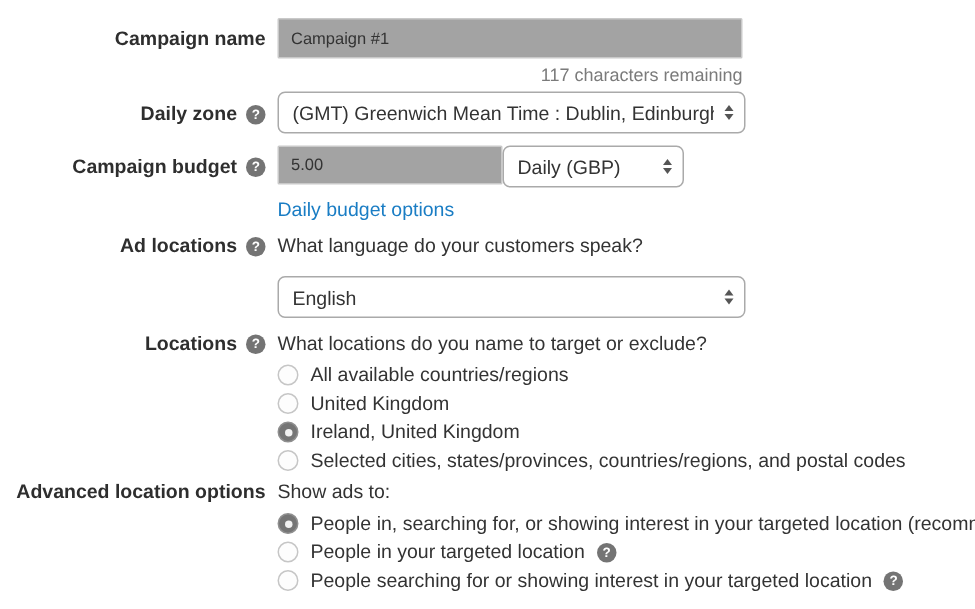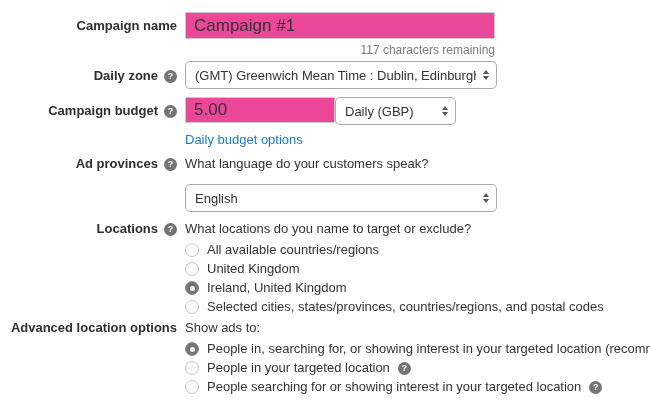--- a/index.html
+++ b/index.html
@@ -47,24 +47,24 @@
     font-size: 9px;
     font-weight: bold;
     line-height: 13px;
     text-align: center;
     display: inline-block;
     cursor: pointer;
   }
 
   .text-input {
     border: 1px solid #c9c9c9;
-    background: #ec4899;
+    background: #a3a3a3;
     height: 27px;
     font-family: "Liberation Sans", sans-serif;
-    font-size: 17px;
+    font-size: 11px;
     color: #333;
     padding: 0 8px;
     border-radius: 1px;
     outline: none;
   }
   .input-name { width: 310px; }
   .input-budget { width: 150px; height: 26px; }
 
   .hint {
     width: 310px;
@@ -219,21 +219,21 @@
         </div>
       </div>
       <a class="link">Daily budget options</a>
     </div>
   </div>
 
   <div class="spacer-8"></div>
 
   <div class="row">
     <div class="label-cell">
-      <span class="form-label">Ad provinces</span>
+      <span class="form-label">Ad locations</span>
       <span class="help-icon">?</span>
     </div>
     <div class="control-cell">
       <div class="question mb6">What language do your customers speak?</div>
       <div class="select select-language">
         <span class="select-text">English</span>
         <span class="stepper">
             <span class="up"></span>
             <span class="down"></span>
           </span>

